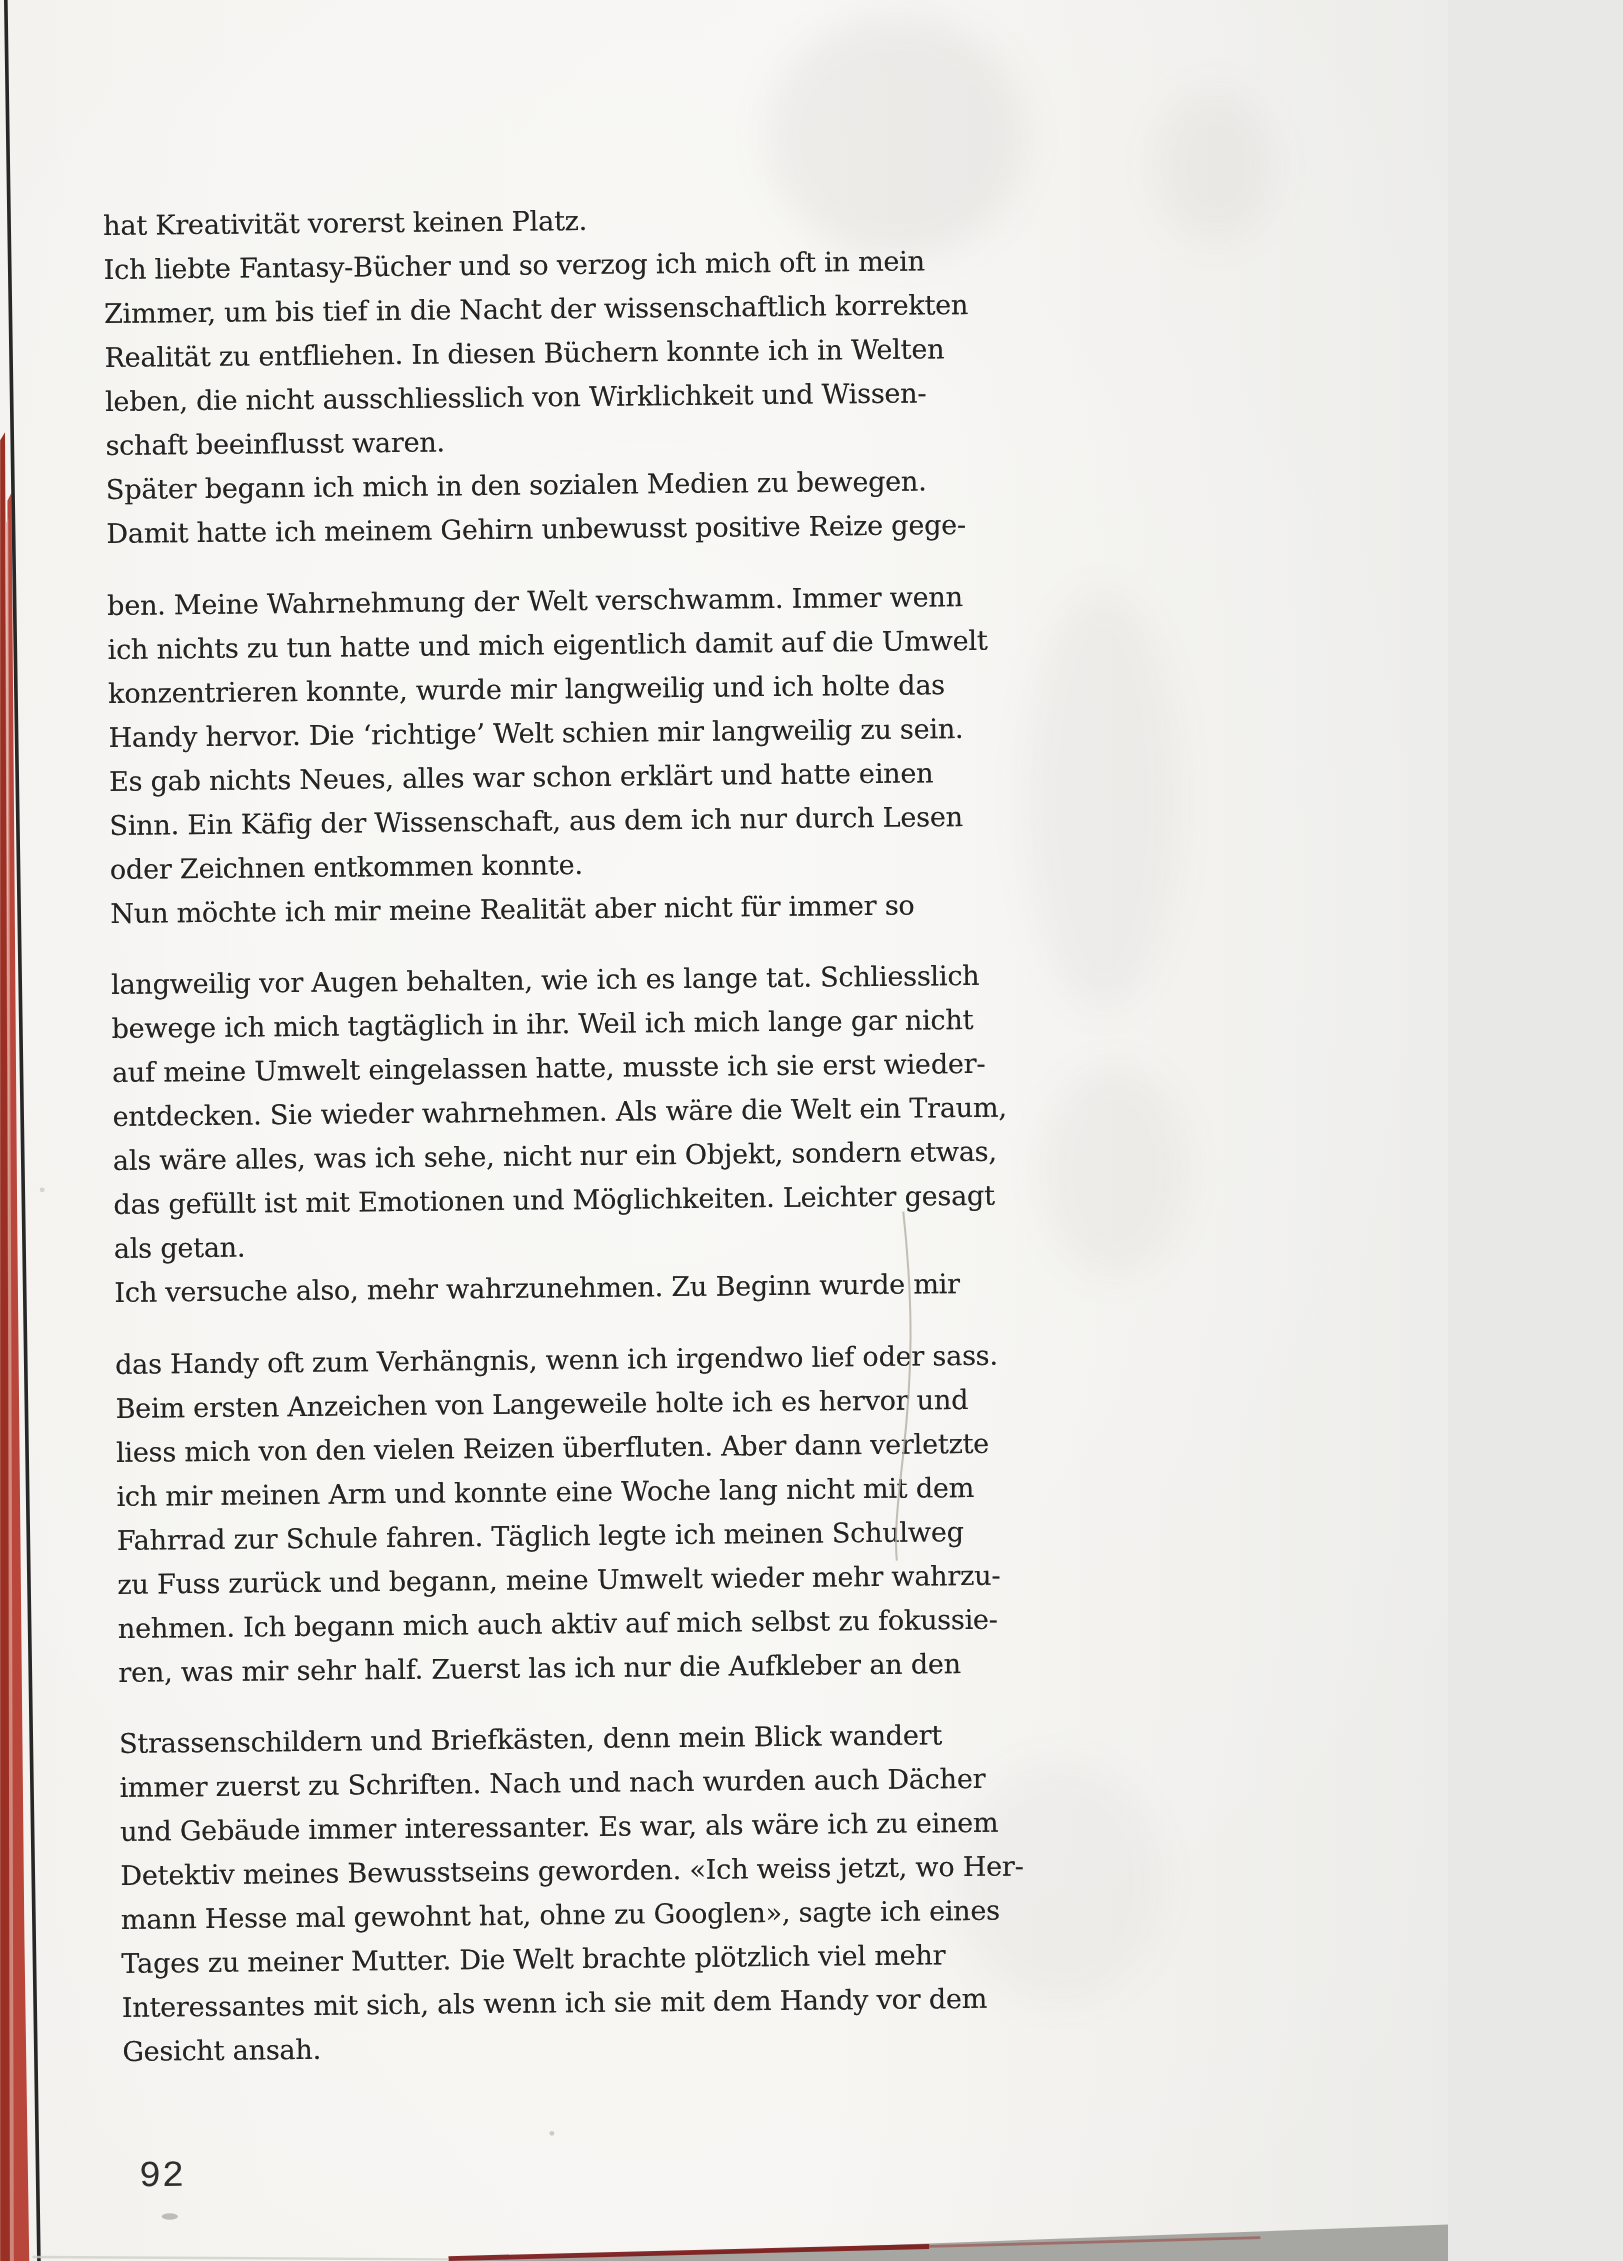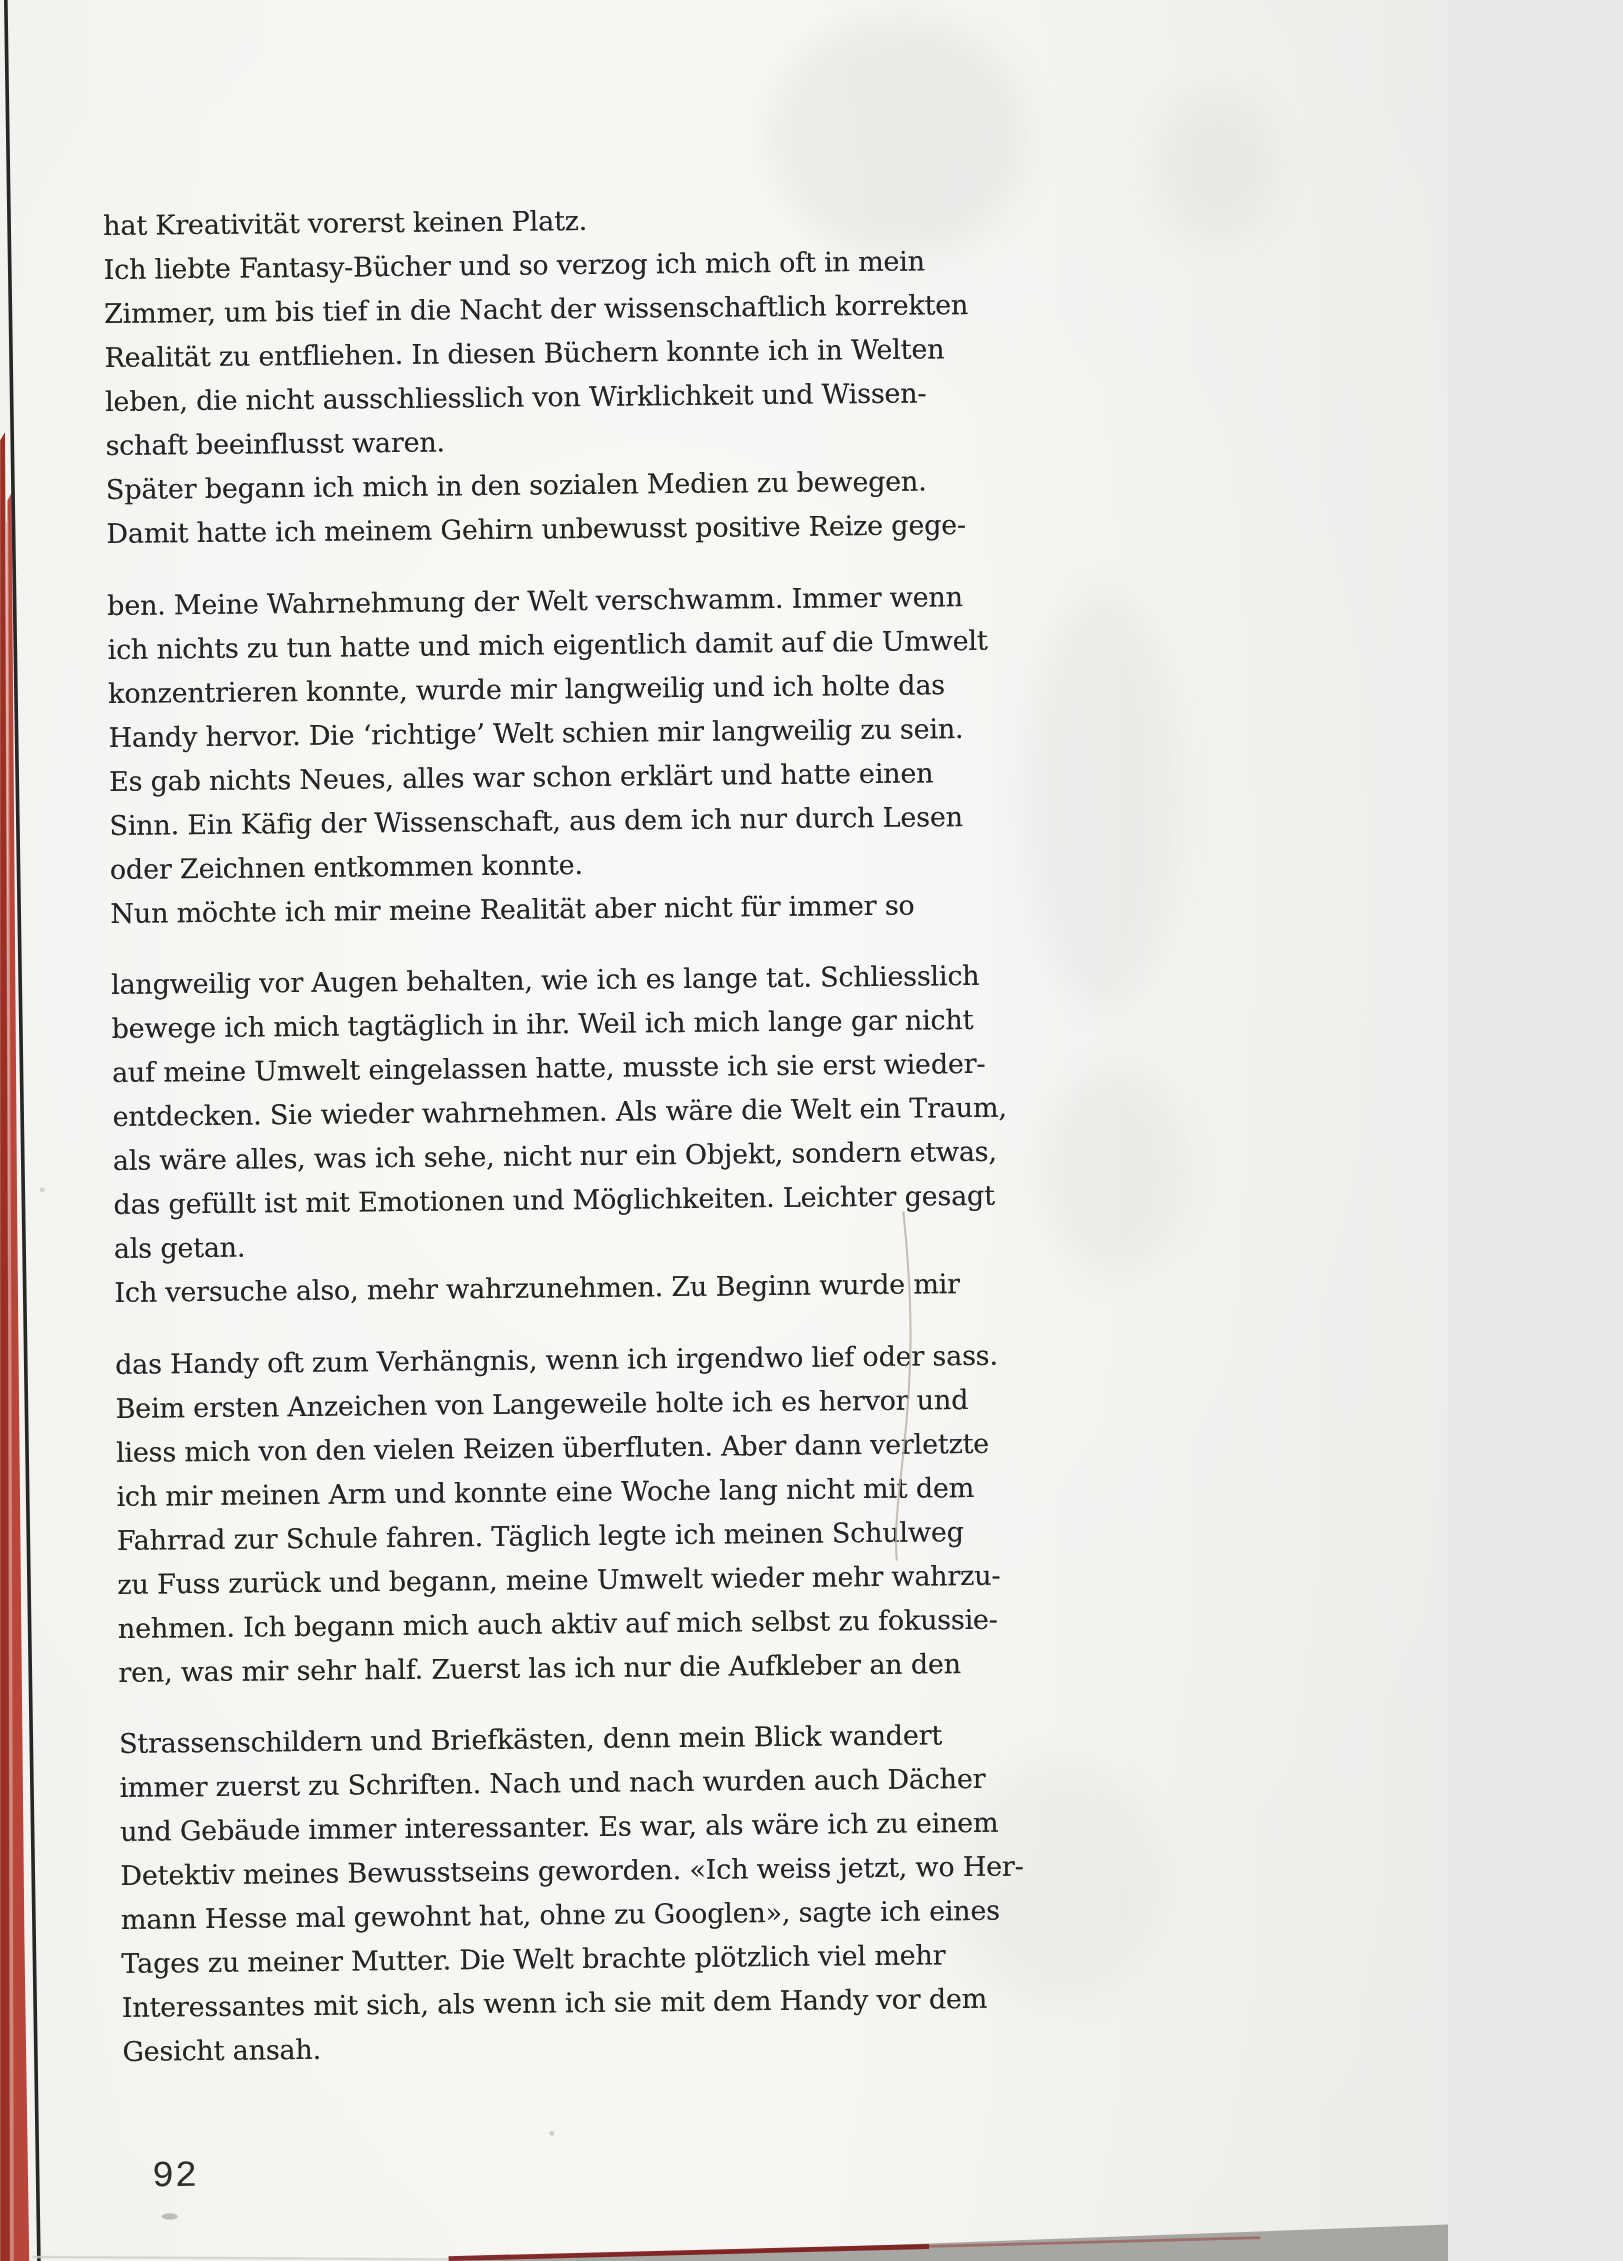--- a/index.html
+++ b/index.html
@@ -42,21 +42,21 @@
     line-height:44px;
     letter-spacing:-0.2px;
     text-shadow:0 0 0.4px rgba(45,45,45,0.55);
   }
   .para{margin:0;}
   .para + .para{margin-top:27.5px;}
   .line{white-space:nowrap;}
 
   .pagenum{
     position:absolute;
-    left:152px;top:2155px;
+    left:139px;top:2155px;
     font-family:"Liberation Mono", monospace;
     font-size:37px;
     color:#2e2e2e;
     transform:rotate(-0.6deg);
     letter-spacing:0.8px;
   }
   svg.artifacts{
     position:absolute;left:0;top:0;
     pointer-events:none;
   }

